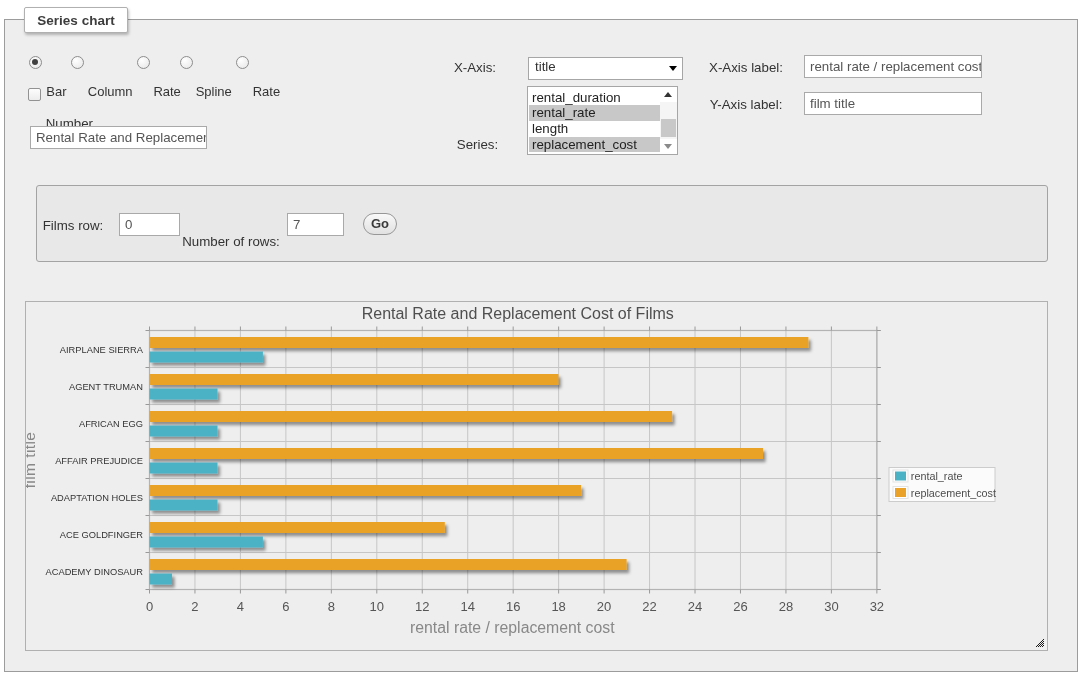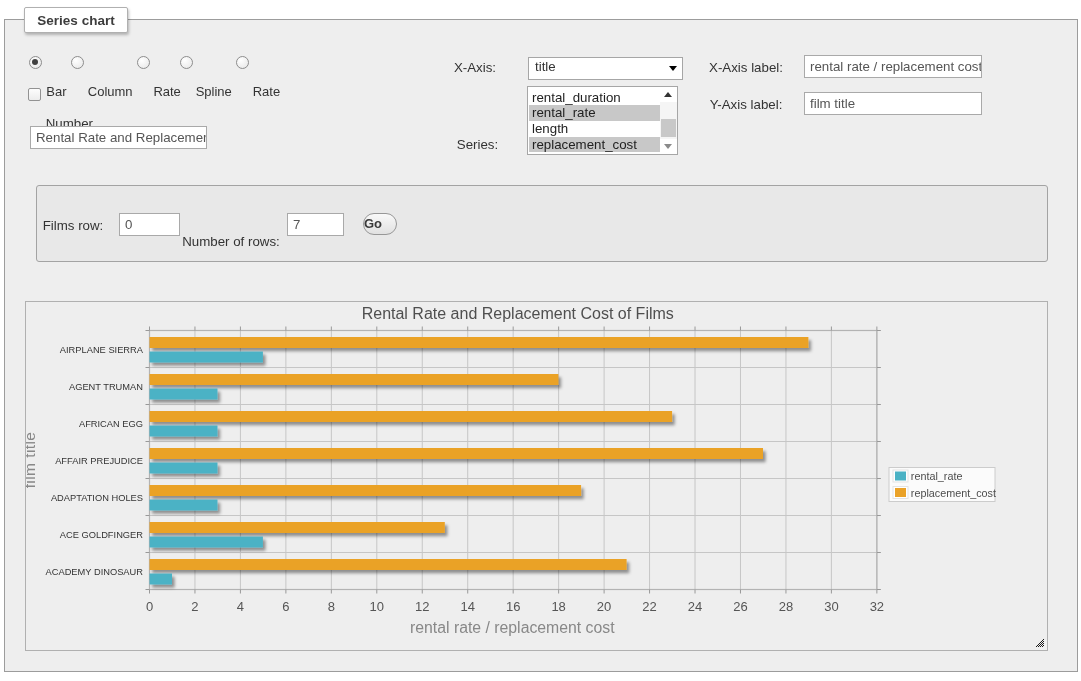--- a/index.html
+++ b/index.html
@@ -12,21 +12,21 @@
 .lbl { font-size:13.3px; color:#333333; white-space:nowrap;margin-top:29px; }
 .rlbl { font-size:13.3px; color:#333333; text-align:center; white-space:nowrap; }
 input[type=text] { position:absolute; border:1px solid #a9a9a9; background:#ffffff; font-family:"Liberation Sans",sans-serif;
   font-size:13.3px; color:#555555; padding:0 0 0 5px; height:23px; outline:none; }
 .radio { position:absolute; width:13px; height:13px; border:1px solid #8d8d8d; border-radius:50%;
   background:radial-gradient(circle at 35% 30%, #ffffff 0%, #ededed 70%, #dddddd 100%); }
 .radio.on::after { content:""; position:absolute; left:2.5px; top:2.5px; width:6px; height:6px; border-radius:50%; background:#414141; }
 .check { position:absolute; width:13px; height:13px; border:1px solid #929292; border-radius:2px; background:linear-gradient(#fdfdfd,#ececec); }
 .panel { left:36px; top:185px; width:1012px; height:77px; background:#e8e8e8; border:1px solid #a3a3a3; border-radius:3px; }
 .gobtn { left:363px; top:213px; width:34px; height:22px; border:1px solid #979797; border-radius:11px;
-  background:linear-gradient(#f9f9f9,#e1e1e1); font-size:13px; font-weight:bold; color:#3a3a3a; line-height:20px; }
+  background:linear-gradient(#f9f9f9,#e1e1e1); font-size:13px; font-weight:bold; color:#3a3a3a; text-align:center; line-height:20px; }
 .chartbox { left:25px; top:301px; width:1023px; height:350px; background:#eeeeee; border:1px solid #b0b0b0; }
 .sel { left:528px; top:57px; width:155px; height:23px; background:#ffffff; border:1px solid #a6a6a6;
   font-size:13.3px; color:#333333; line-height:18px; padding-left:6px; }
 .selarr { left:669px; top:66px; width:0; height:0; border-left:4.5px solid transparent; border-right:4.5px solid transparent; border-top:5.5px solid #000000; }
 .listbox { left:527px; top:86px; width:151px; height:69px; background:#ffffff; border:1px solid #a6a6a6; overflow:hidden; }
 .opt { position:absolute; left:1px; width:132px; height:15.7px; font-size:13.3px; color:#222222; padding-left:3px; line-height:15.4px; }
 .opt.sel2 { background:#c8c8c8; }
 .sbar { position:absolute; right:0px; top:0px; width:17px; height:67px; background:#f5f5f5; }
 .sbtn { position:absolute; left:0; width:17px; height:15px; background:#ffffff; }
 .tri-up { position:absolute; left:4px; top:5px; width:0; height:0; border-left:4.5px solid transparent; border-right:4.5px solid transparent; border-bottom:5.5px solid #333333; }

